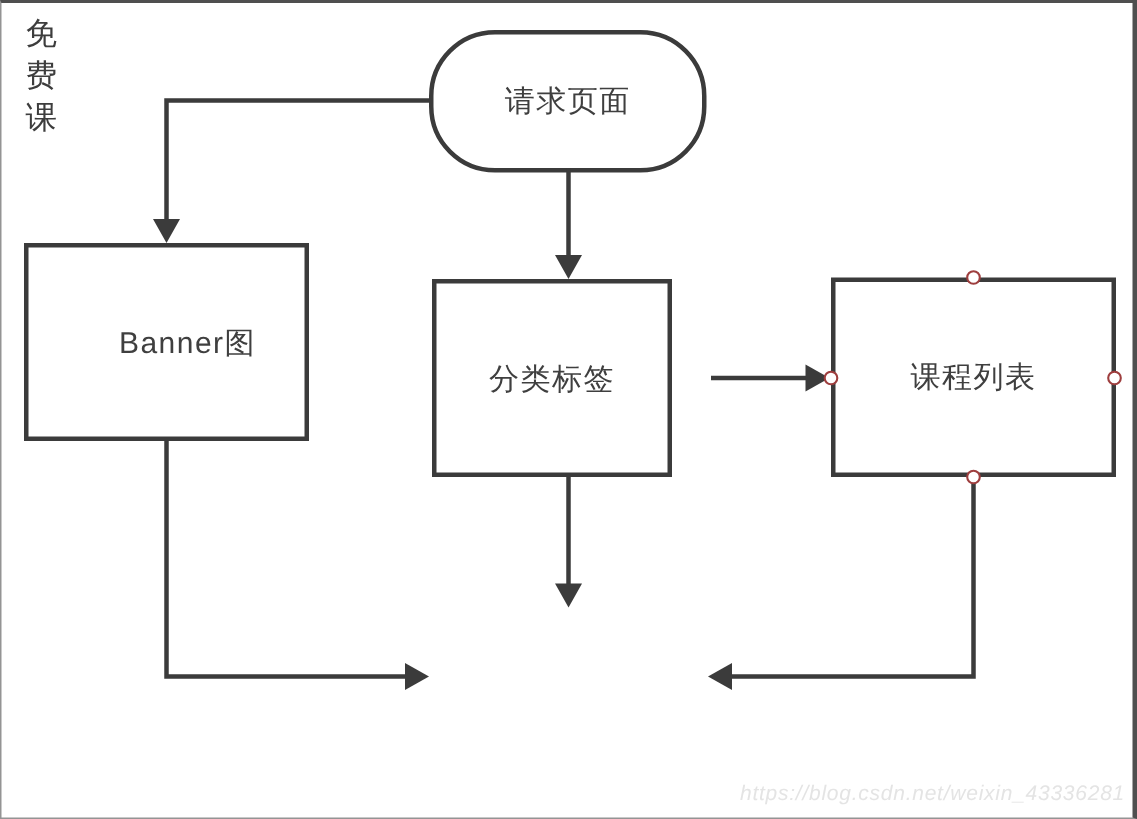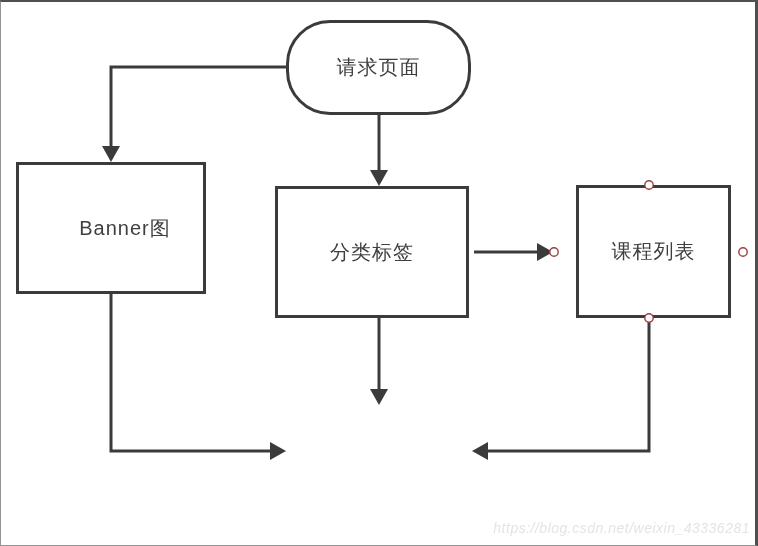--- a/index.html
+++ b/index.html
@@ -35,22 +35,22 @@
     align-items: center;
     justify-content: center;
     font-size: 20px;
     color: #3f3f3f;
     letter-spacing: 1px;
     white-space: nowrap;
   }
   .stadium { border-radius: 44px; }
   .node-request  { left: 285px; top: 18px;  width: 185px; height: 95px; }
   .node-banner   { left: 15px;  top: 160px; width: 190px; height: 132px; padding-left: 28px; }
-  .node-category { left: 274px; top: 184px; width: 194px; height: 132px; }
-  .node-course   { left: 575px; top: 183px; width: 155px; height: 133px; }
+  .node-category { left: 287px; top: 184px; width: 160px; height: 132px; }
+  .node-course   { left: 553px; top: 183px; width: 190px; height: 133px; }
   .node-render   { left: 285px; top: 403px; width: 185px; height: 95px; }
   svg.overlay {
     position: absolute;
     left: 0; top: 0;
     width: 758px; height: 546px;
     pointer-events: none;
   }
   .edge-line { fill: none; stroke: #3b3b3b; stroke-width: 3; }
   .edge-head { fill: #3b3b3b; stroke: none; }
   .anchor { fill: #ffffff; stroke: #9e3e3e; stroke-width: 1.4; }
@@ -62,20 +62,21 @@
     letter-spacing: 0.5px;
     color: #e4e4e4;
     font-style: italic;
   }
 </style>
 </head>
 <body>
 
 <div class="canvas">
 
+  <div class="corner-label">免费课</div>
 
   <div class="node stadium node-request">请求页面</div>
 
   <div class="node node-banner">Banner图</div>
 
   <div class="node node-category">分类标签</div>
 
   <div class="node node-course">课程列表</div>
 
 

